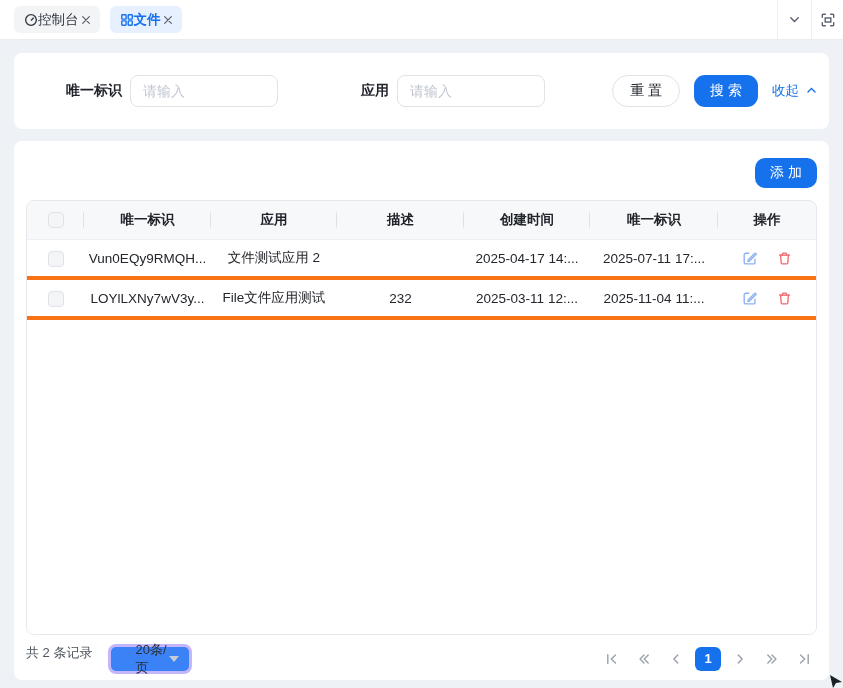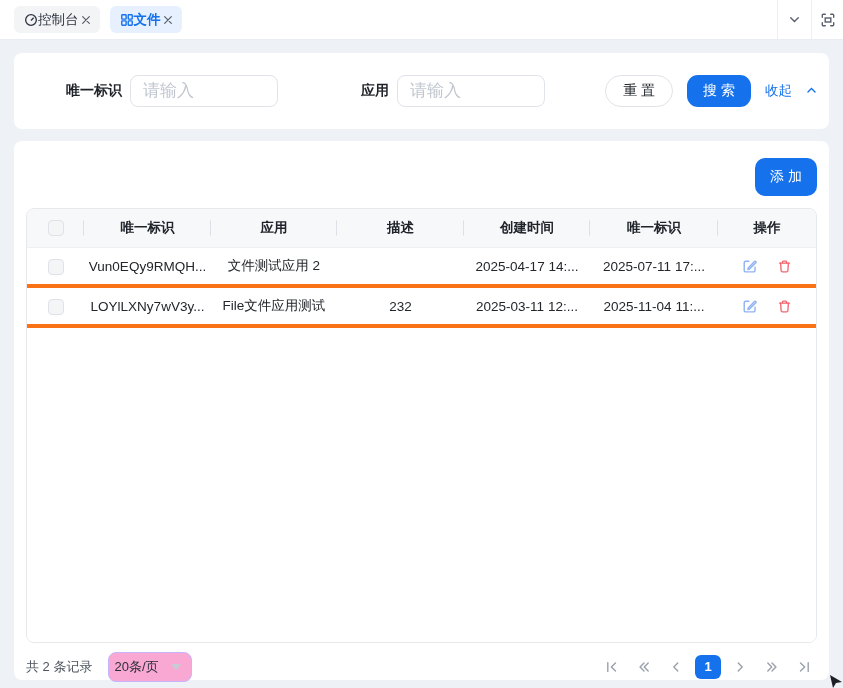--- a/index.html
+++ b/index.html
@@ -28,55 +28,55 @@
   .bar-btn.fullscreen{width:32px;}
 
   
   .search-card{margin:13px 14px 0;height:76px;background:#fff;border-radius:8px;
                display:flex;align-items:center;padding-right:12px;}
   .fgroup{display:flex;align-items:center;}
   .fgroup.first{margin-left:52px;}
   .fgroup.second{margin-left:83px;}
   .flabel{font-size:14px;font-weight:700;color:#1f2329;}
   .finput{width:148px;height:32px;margin-left:8px;border:1px solid #e0e3e8;border-radius:8px;
-          padding:0 12px;font-size:17px;color:#333;outline:none;background:#fff;}
+          padding:0 12px;font-size:14px;color:#333;outline:none;background:#fff;}
   .finput::placeholder{color:#c1c7d0;}
   .form-actions{margin-left:auto;display:flex;align-items:center;gap:14px;}
   .btn{height:32px;font-size:14px;display:inline-flex;align-items:center;justify-content:center;}
   .btn-reset{padding:0 17px;border:1px solid #e0e3e8;background:#fff;border-radius:16px;color:#23272e;}
   .btn-primary{padding:11px 16px;background:var(--primary);color:#fff;border-radius:11px;}
-  .collapse-link{display:inline-flex;align-items:center;gap:14px;color:var(--primary);font-size:13.5px;}
+  .collapse-link{display:inline-flex;align-items:center;gap:7px;color:var(--primary);font-size:13.5px;}
 
   
   .table-card{margin:12px 14px 8px;height:539px;background:#fff;border-radius:8px;padding:17px 12px 0;}
   .add-row{display:flex;justify-content:flex-end;}
-  .btn-add{height:38px;padding:0 15px;background:var(--primary);color:#fff;border-radius:10px;font-size:14px;}
+  .btn-add{height:30px;padding:0 15px;background:var(--primary);color:#fff;border-radius:10px;font-size:14px;}
   .table-box{margin-top:12px;border:1px solid #e6e8ec;border-radius:8px;height:435px;overflow:hidden;
              display:flex;flex-direction:column;background:#fff;}
   .grid-row{display:grid;grid-template-columns:57px 127px 126px 127px 126px 128px 1fr;align-items:center;}
   .thead{height:39px;background:var(--table-header-bg);border-bottom:1px solid #eef0f3;}
   .th{text-align:center;font-size:13.5px;font-weight:700;color:#20242a;position:relative;}
   .th:not(:last-child)::after{content:'';position:absolute;right:0;top:50%;transform:translateY(-50%);
        width:1px;height:15px;background:#dde0e6;}
   .trow{height:40px;border-bottom:4px solid #f97316;}
   .td{text-align:center;font-size:13.5px;color:#23262b;white-space:nowrap;overflow:hidden;text-overflow:ellipsis;padding:0 4px;}
   .checkbox{display:inline-block;width:16px;height:16px;border:1px solid #dfe2e8;border-radius:4px;
             background:#f4f5f7;vertical-align:middle;}
   .cell-center{text-align:center;}
   .actions-cell{display:flex;justify-content:center;align-items:center;gap:19px;}
   .icon-btn{display:inline-flex;align-items:center;}
   .tbody-fill{flex:1;background:#fff;}
 
   
   .table-footer{height:47px;display:flex;align-items:center;justify-content:space-between;}
-  .footer-left{display:flex;align-items:center;}
+  .footer-left{display:flex;}
   .total-text{font-size:13px;color:#4e555e;}
-  .page-size-select{margin-left:16px;width:84px;height:30px;border:1px solid #c4b5fd;border-radius:8px;
-      display:flex;align-items:center;justify-content:space-between;padding:0 10px 0 5px;
-      font-size:13px;color:#2b2f36;background:#f9a8d4;}
+  .page-size-select{margin-left:16px;width:84px;height:30px;border:3px solid #c4b5fd;border-radius:8px;
+      display:flex;align-items:center;justify-content:space-between;padding:0 10px 0 24px;
+      font-size:13px;color:#2b2f36;background:#3b82f6;}
   .select-caret{width:0;height:0;border-left:5px solid transparent;border-right:5px solid transparent;
       border-top:6px solid #c6ccd4;}
   .pager{display:flex;align-items:center;gap:6px;}
   .pg-btn{width:26px;height:26px;display:flex;align-items:center;justify-content:center;color:#99a0ab;}
   .pg-current{min-width:26px;height:24px;padding:0 6px;border-radius:6px;background:var(--primary);
       color:#fff;font-size:13px;font-weight:700;display:flex;align-items:center;justify-content:center;}
   .flip{transform:scaleX(-1);}
 
   .cursor-grip{position:fixed;right:0;bottom:0;width:14px;height:14px;pointer-events:none;}
 </style>

